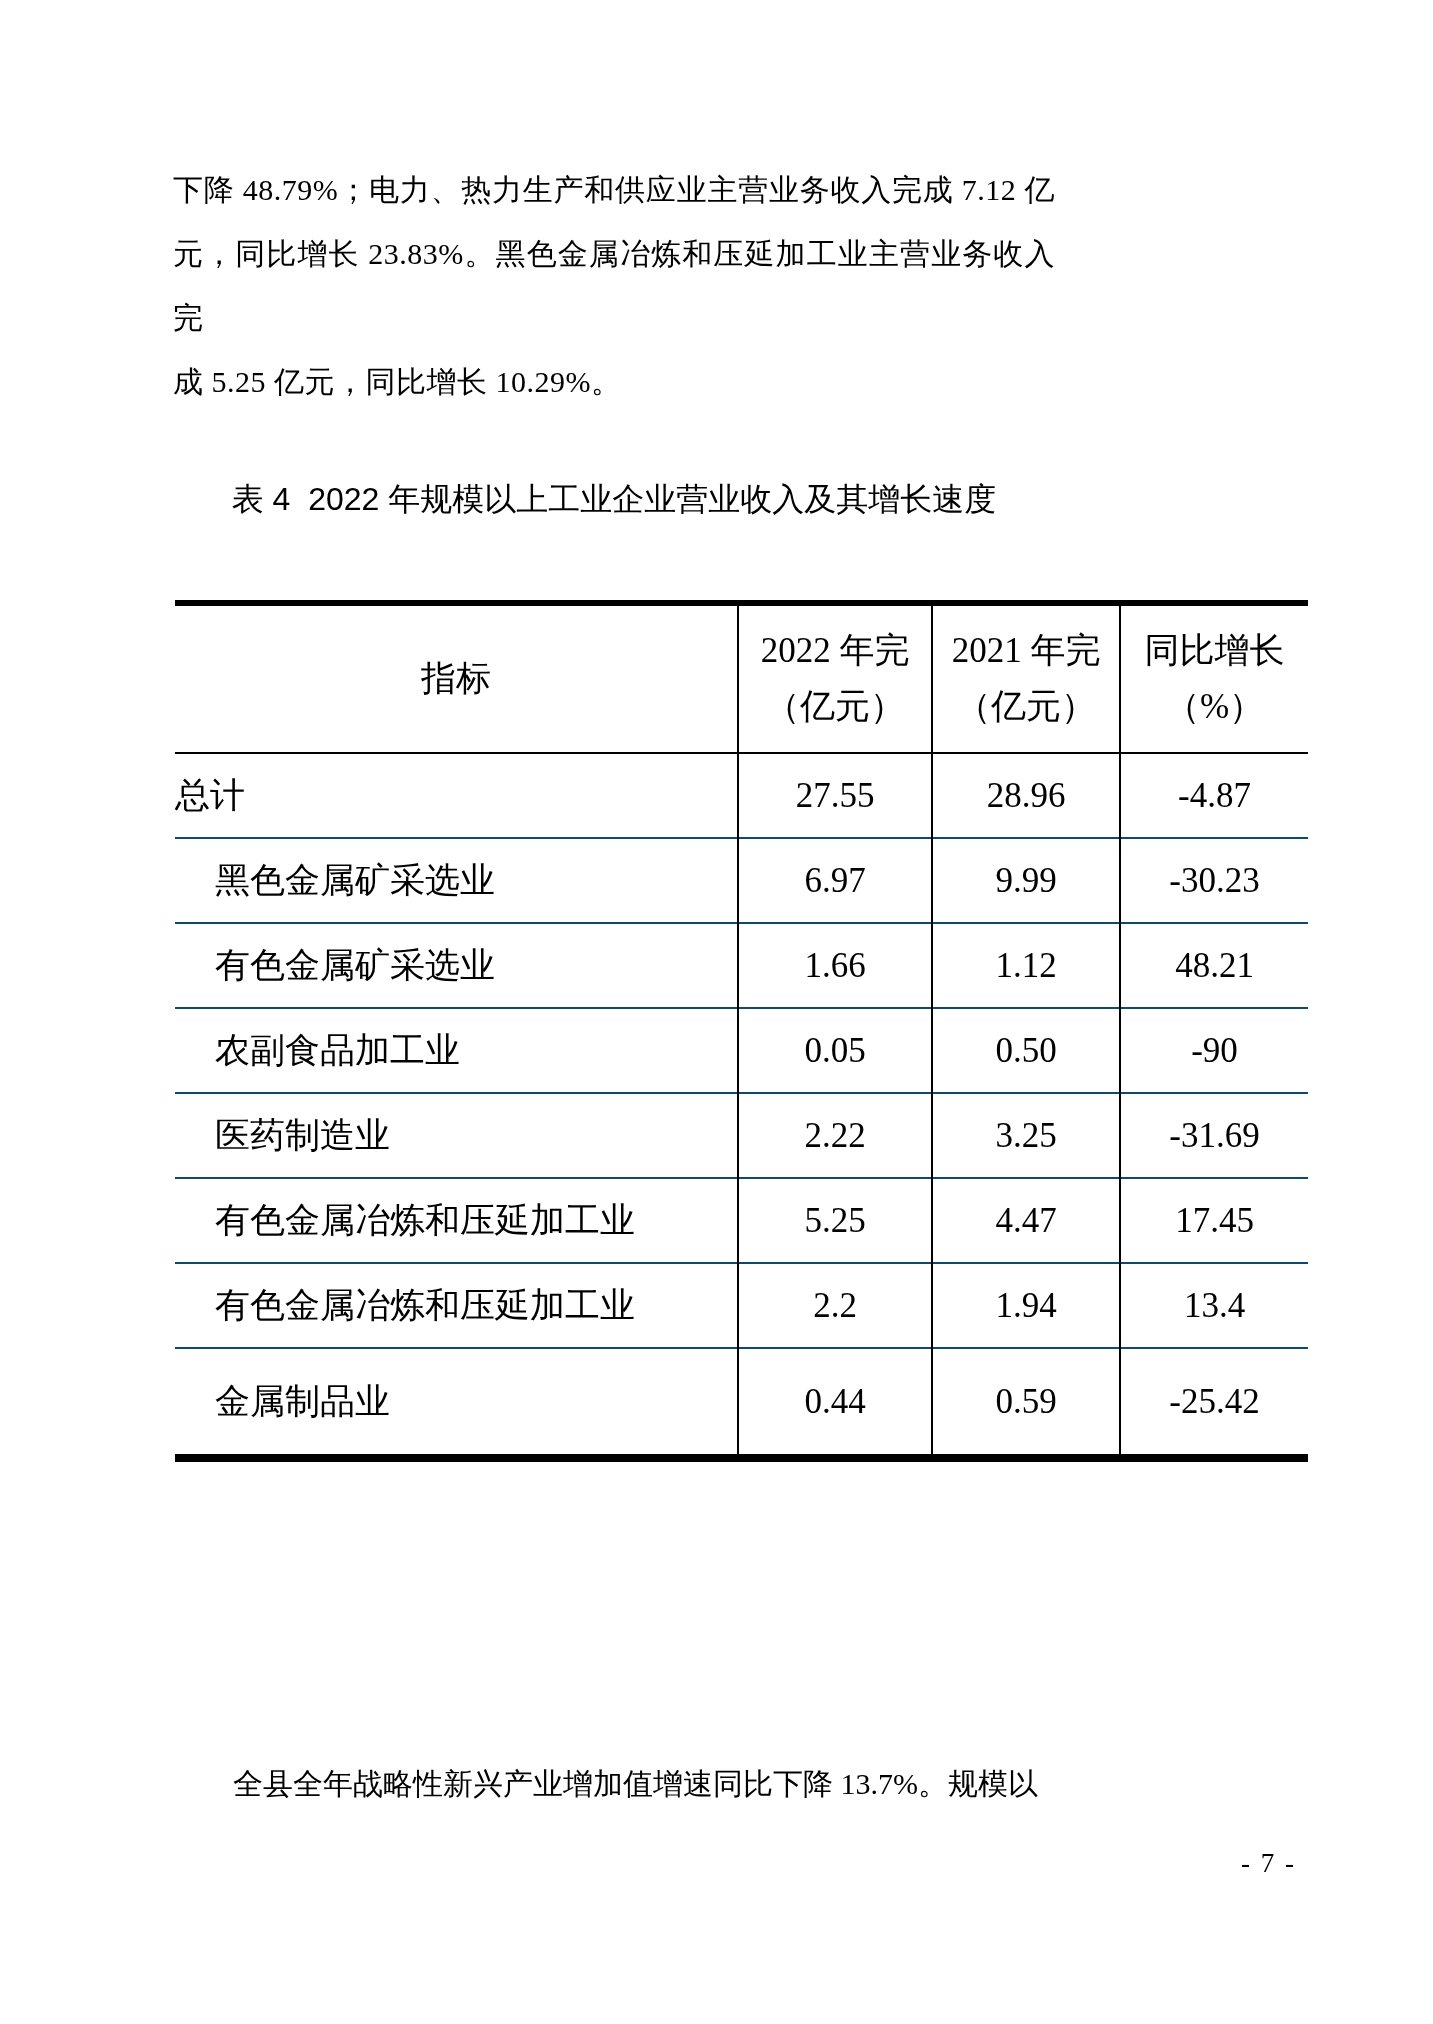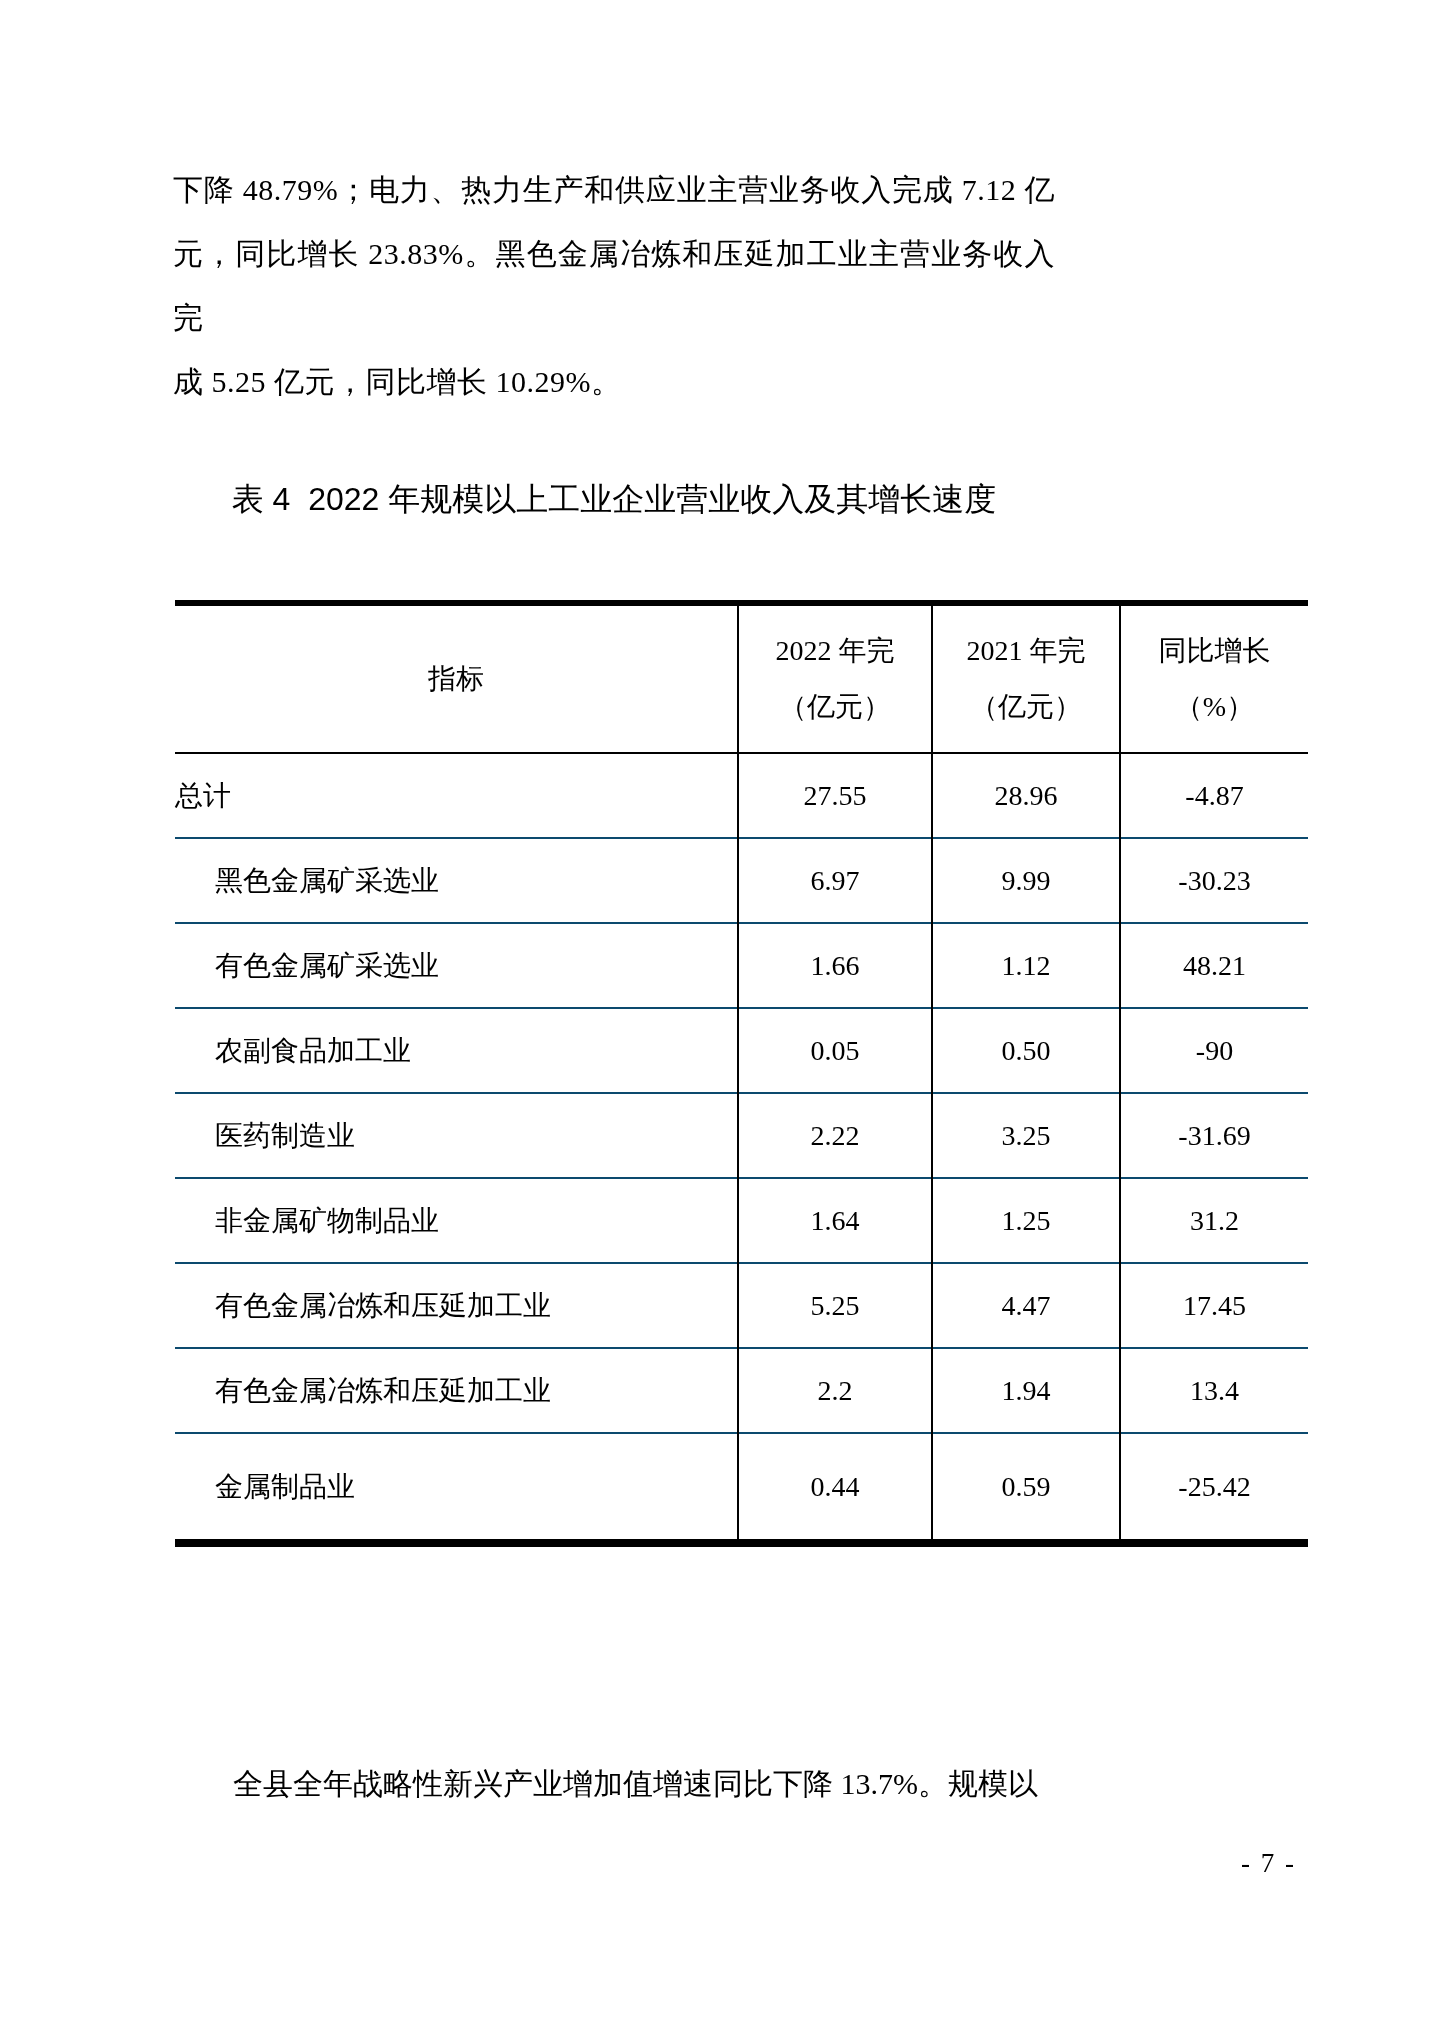--- a/index.html
+++ b/index.html
@@ -54,21 +54,21 @@
   }
   
   .stat-table {
     position: absolute;
     left: 130px;
     top: 600px;
     width: 1133px;
     border-collapse: collapse;
     border-top: 6px solid #000;
     border-bottom: 8px solid #000;
-    font-size: 28px;
+    font-size: 35px;
     table-layout: fixed;
   }
   .stat-table col.c-ind  { width: 563px; }
   .stat-table col.c-2022 { width: 194px; }
   .stat-table col.c-2021 { width: 188px; }
   .stat-table col.c-grow { width: 188px; }
   .stat-table th, .stat-table td {
     padding: 0;
     font-weight: normal;
     vertical-align: middle;
@@ -192,26 +192,20 @@
         <td class="cell-num">0.50</td>
         <td class="cell-num">-90</td>
       </tr>
       <tr>
         <td class="cell-ind sub">医药制造业</td>
         <td class="cell-num">2.22</td>
         <td class="cell-num">3.25</td>
         <td class="cell-num">-31.69</td>
       </tr>
       <tr>
-        <td class="cell-ind sub">非金属矿物制品业</td>
-        <td class="cell-num">1.64</td>
-        <td class="cell-num">1.25</td>
-        <td class="cell-num">31.2</td>
-      </tr>
-      <tr>
         <td class="cell-ind sub">有色金属冶炼和压延加工业</td>
         <td class="cell-num">5.25</td>
         <td class="cell-num">4.47</td>
         <td class="cell-num">17.45</td>
       </tr>
       <tr>
         <td class="cell-ind sub">有色金属冶炼和压延加工业</td>
         <td class="cell-num">2.2</td>
         <td class="cell-num">1.94</td>
         <td class="cell-num">13.4</td>

